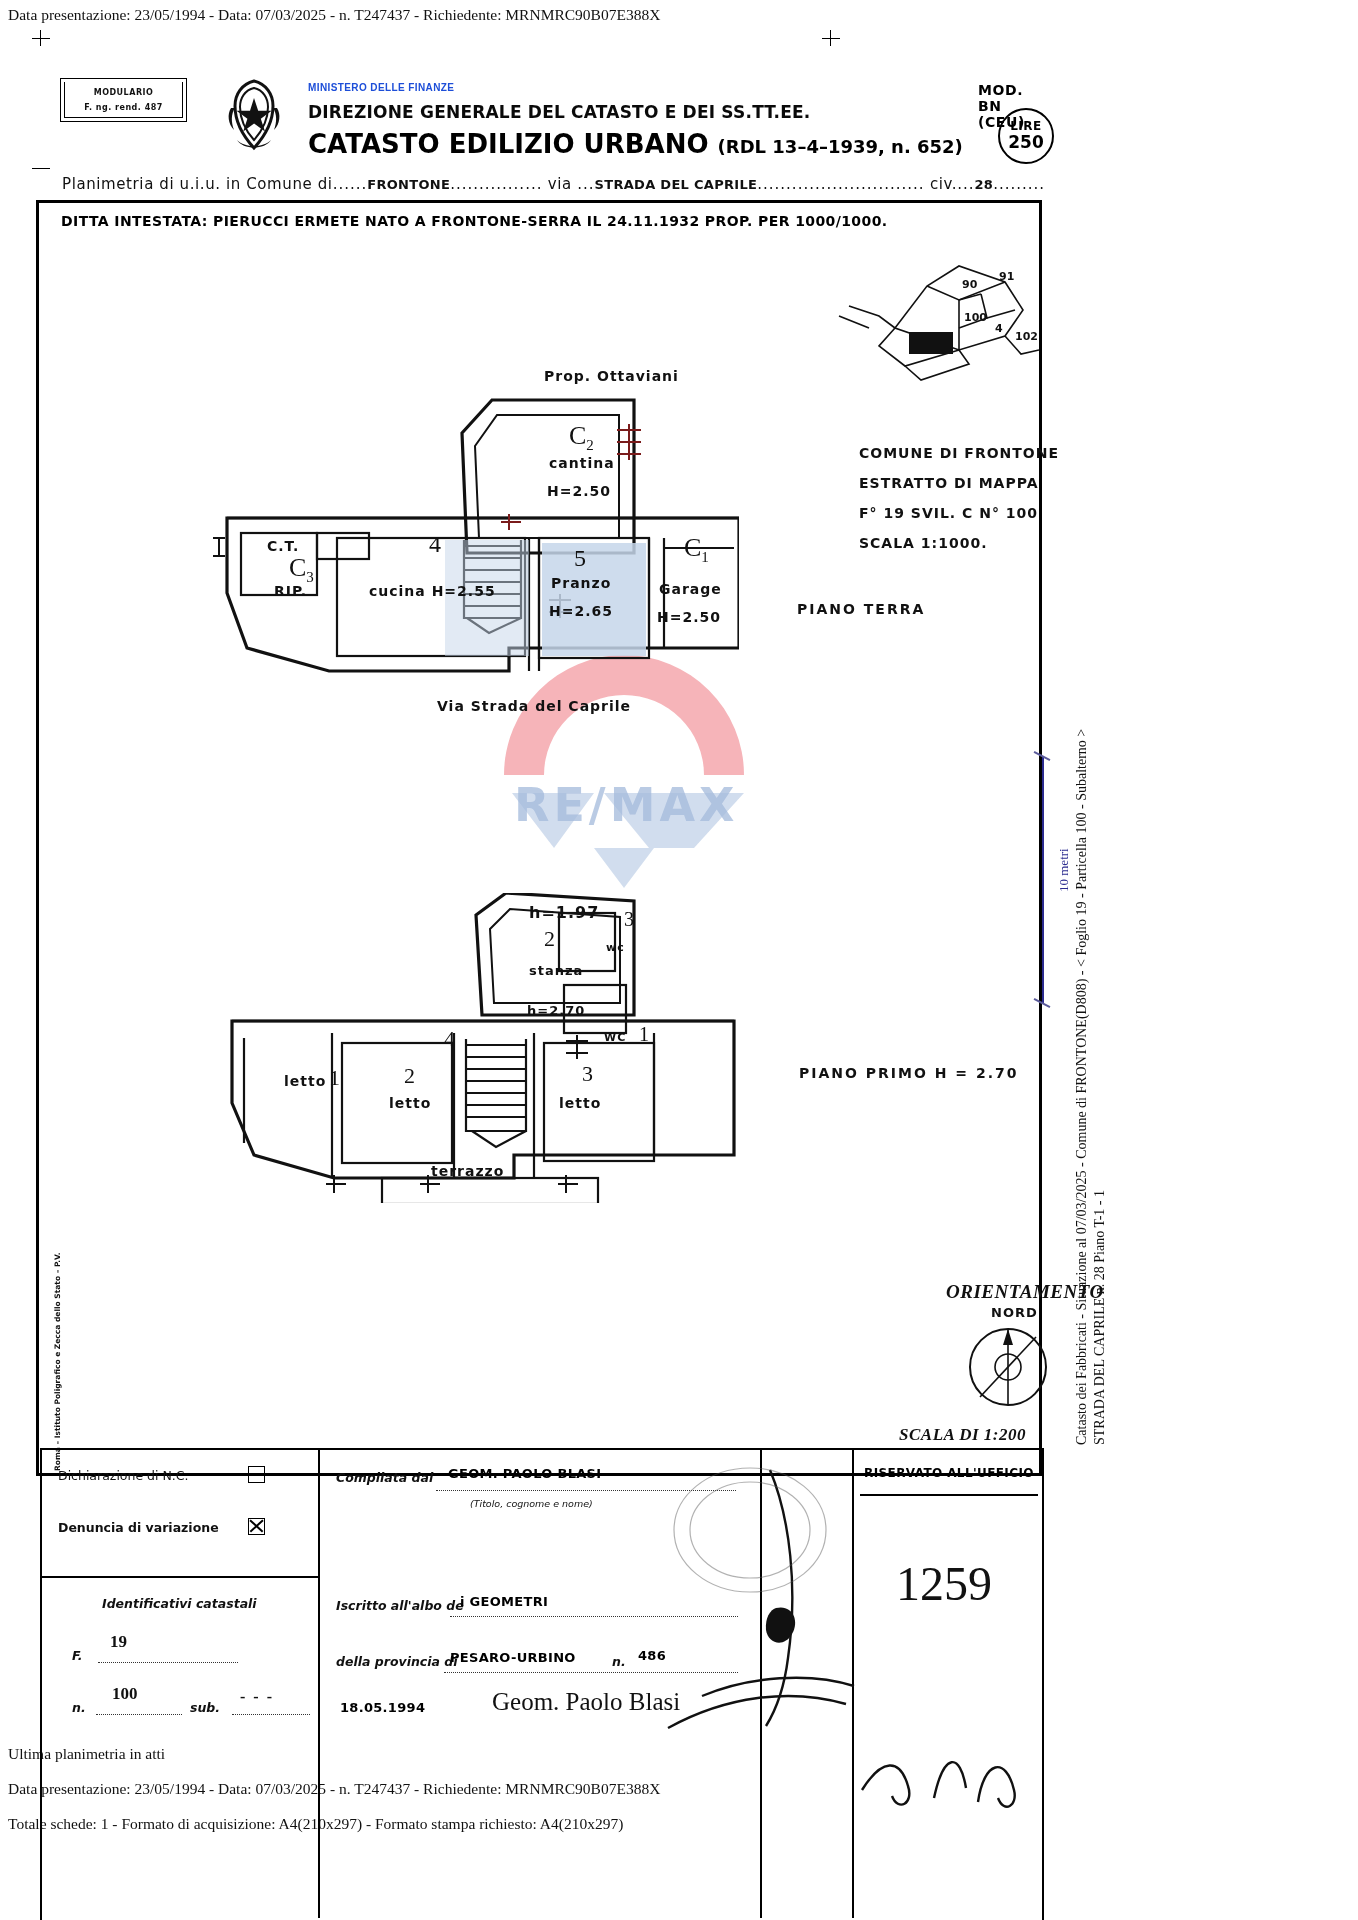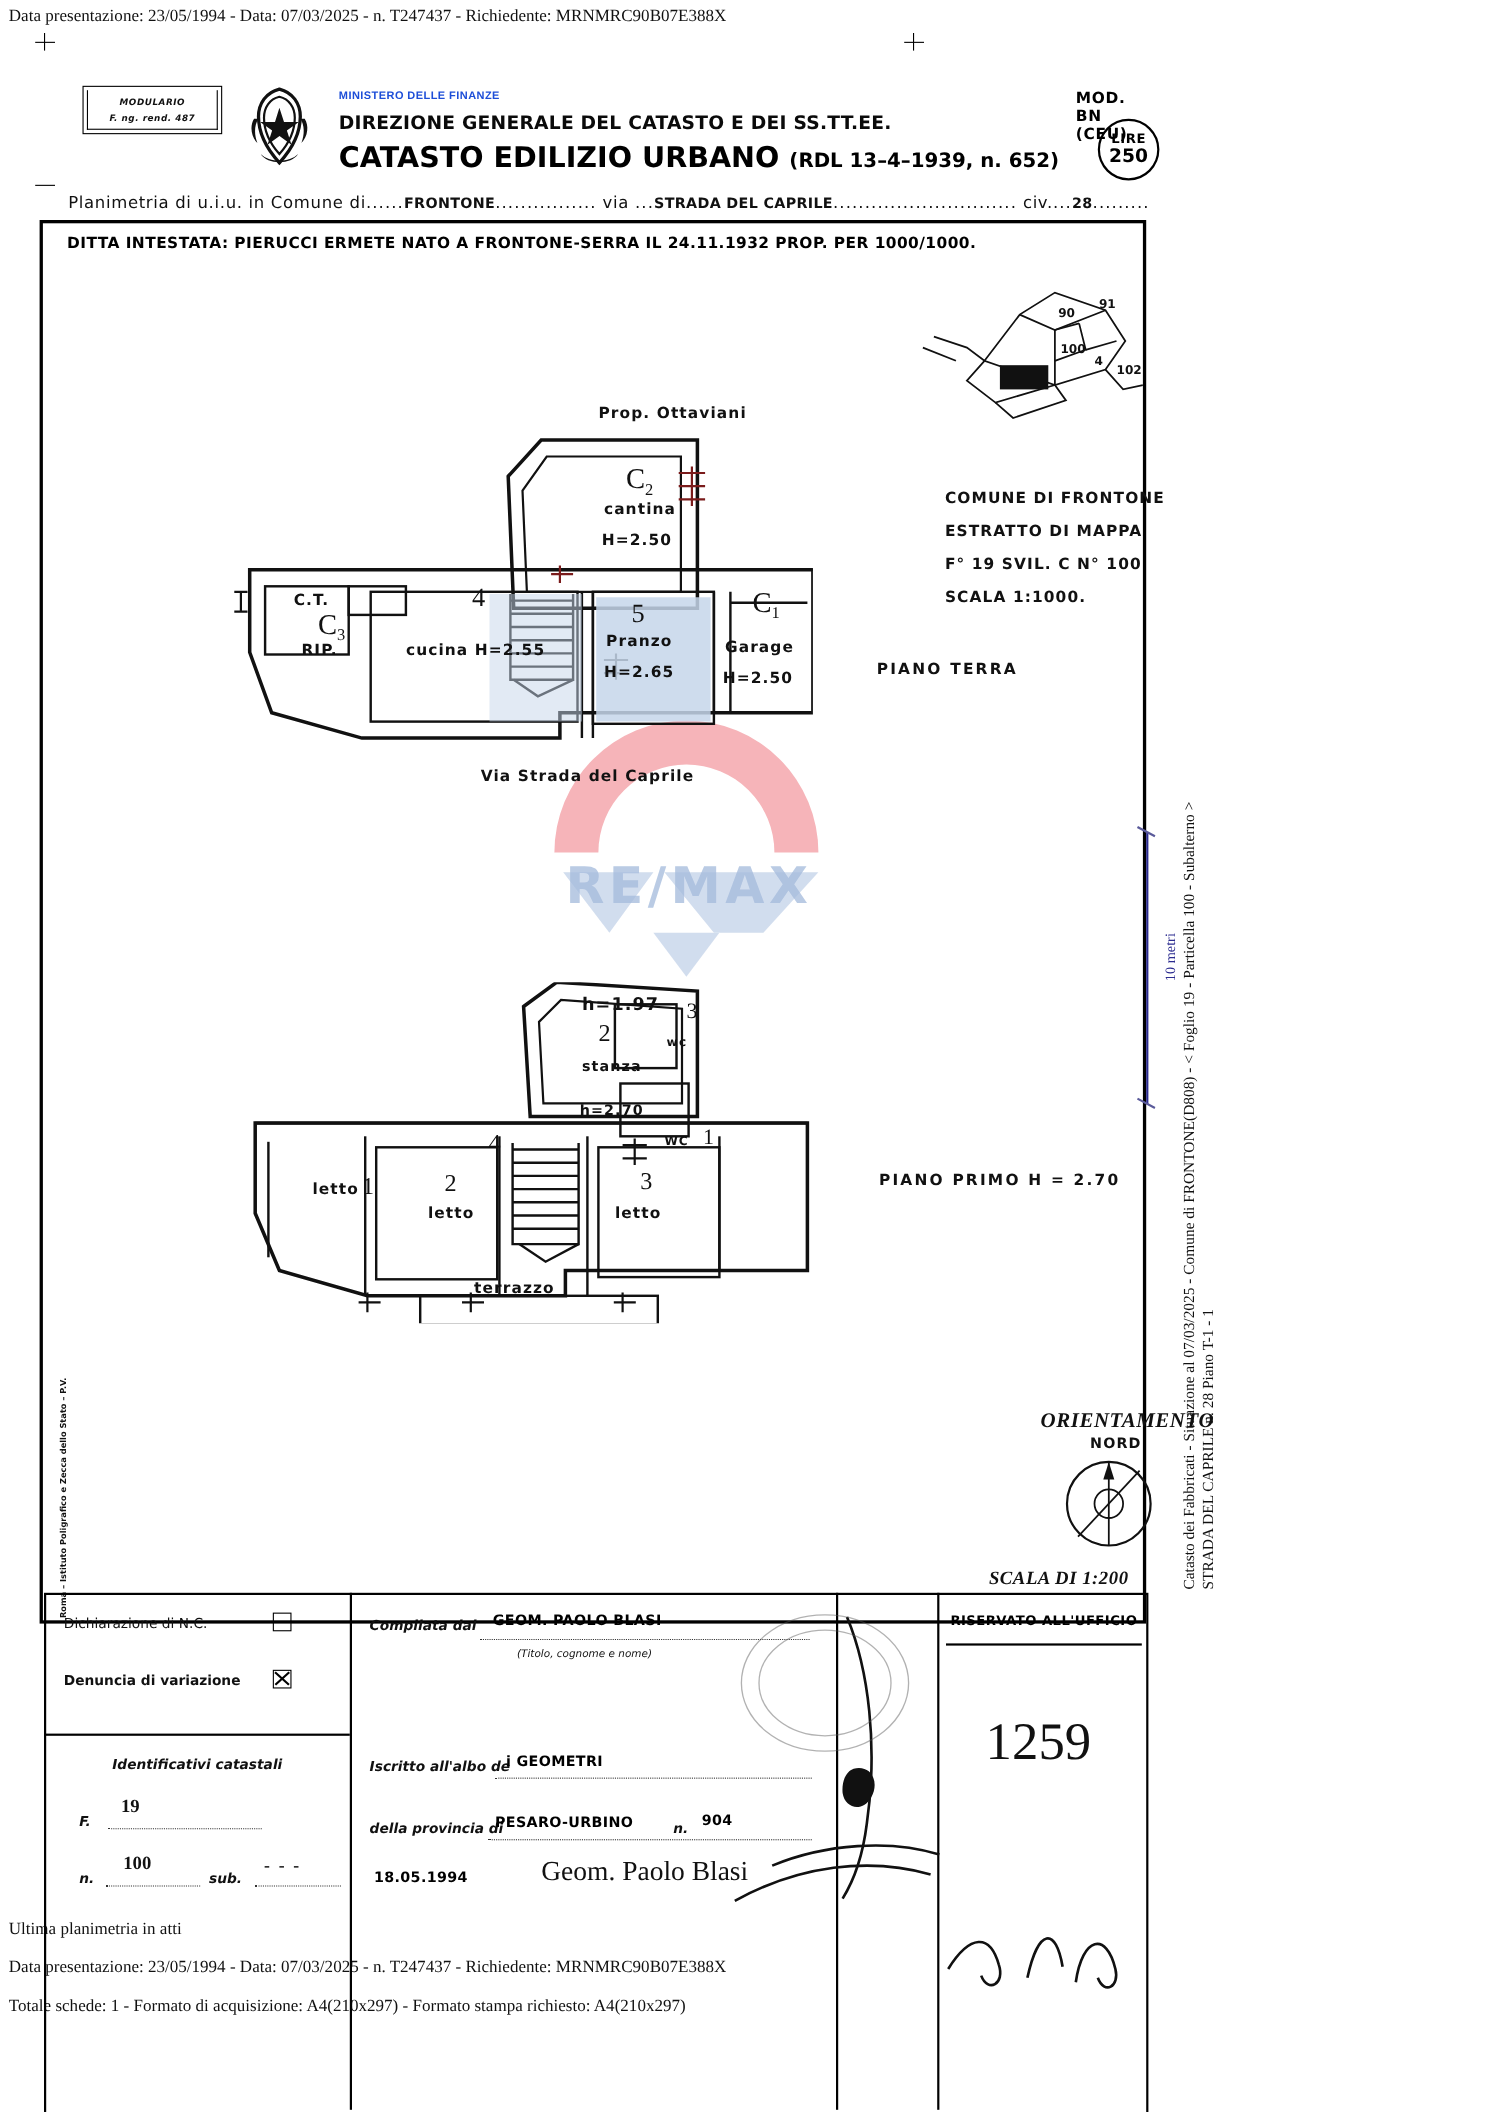--- a/index.html
+++ b/index.html
@@ -5,21 +5,21 @@
   html,body{margin:0;padding:0;background:#fff;}
   body{width:1358px;height:1920px;position:relative;font-family:"Liberation Serif",serif;color:#000;overflow:hidden;}
   .abs{position:absolute;}
   
   .meta{font-family:"Liberation Serif",serif;font-size:15.5px;color:#111;white-space:nowrap;}
   
   #sheet{position:absolute;left:18px;top:30px;width:1030px;height:1760px;}
   
   .tick{position:absolute;background:#000;}
   
-  .modbox{position:absolute;left:57px;top:48px;width:125px;height:42px;border:1.5px solid #000;font-style:italic;}
+  .modbox{position:absolute;left:42px;top:48px;width:125px;height:42px;border:1.5px solid #000;}
   .modbox .inner{position:absolute;left:3px;top:3px;right:3px;bottom:3px;border:1px solid #000;border-top:none;}
   .modtxt{position:absolute;width:100%;text-align:center;font-family:"DejaVu Sans",sans-serif;font-weight:bold;font-size:8px;letter-spacing:.5px;color:#111;}
   .emblem{position:absolute;left:205px;top:48px;width:62px;height:80px;}
   .hdr1{position:absolute;left:290px;top:52px;font-family:Liberation Sans, sans-serif;font-weight:bold;font-size:10px;letter-spacing:.4px;color:#1d4ed8;}
   .hdr2{position:absolute;left:290px;top:72px;font-family:"DejaVu Sans",sans-serif;font-weight:bold;font-size:17px;letter-spacing:.2px;color:#0a0a0a;}
   .hdr3{position:absolute;left:290px;top:99px;font-family:"DejaVu Sans",sans-serif;font-weight:bold;font-size:26px;letter-spacing:0px;color:#000;}
   .hdr3 .rdl{font-size:18px;font-weight:bold;letter-spacing:0;}
   .modbn{position:absolute;left:960px;top:52px;font-family:"DejaVu Sans",sans-serif;font-weight:bold;font-size:14px;letter-spacing:.6px;}
   .modbn b{font-weight:900;}
   .lire{position:absolute;left:980px;top:78px;width:52px;height:52px;border:2px solid #000;border-radius:50%;text-align:center;font-family:"DejaVu Sans",sans-serif;}
@@ -338,21 +338,21 @@
   <div class="dotline" style="left:396px;top:42px;width:300px;"></div>
   <div class="fsmall" style="position:absolute;left:430px;top:50px;font-style:italic;">(Titolo, cognome e nome)</div>
 
   <div class="flab flabi" style="left:296px;top:150px;">Iscritto all'albo de</div>
   <div class="fbold" style="position:absolute;left:420px;top:146px;">i  GEOMETRI</div>
   <div class="dotline" style="left:410px;top:168px;width:288px;"></div>
 
   <div class="flab flabi" style="left:296px;top:206px;">della provincia di</div>
   <div class="fbold" style="position:absolute;left:410px;top:202px;">PESARO-URBINO</div>
   <div class="flab flabi" style="left:572px;top:206px;">n.</div>
-  <div class="fbold" style="position:absolute;left:598px;top:200px;">904</div>
+  <div class="fbold" style="position:absolute;left:598px;top:200px;">486</div>
   <div class="dotline" style="left:404px;top:224px;width:294px;"></div>
 
   <div class="fbold" style="position:absolute;left:300px;top:252px;">18.05.1994</div>
   <div class="hw" style="left:452px;top:240px;font-size:25px;">Geom. Paolo  Blasi</div>
 
   <svg class="abs" style="left:600px;top:10px;" width="220" height="280" viewBox="0 0 220 280">
     <g fill="none" stroke="#111" stroke-width="2.4">
       <path d="M130 12 C150 60 158 130 148 200 C144 232 136 252 126 268"></path>
       <path d="M62 238 C110 218 170 214 214 228"></path>
       <path d="M28 270 C86 238 150 230 206 246"></path>

